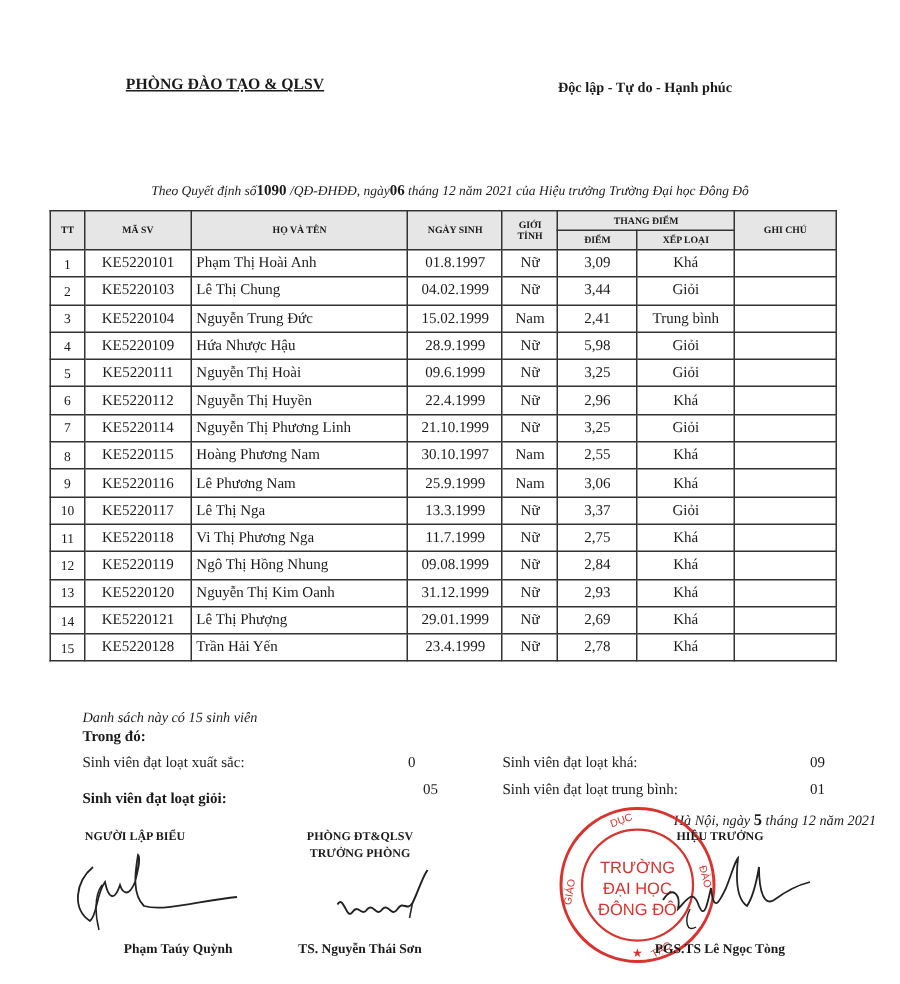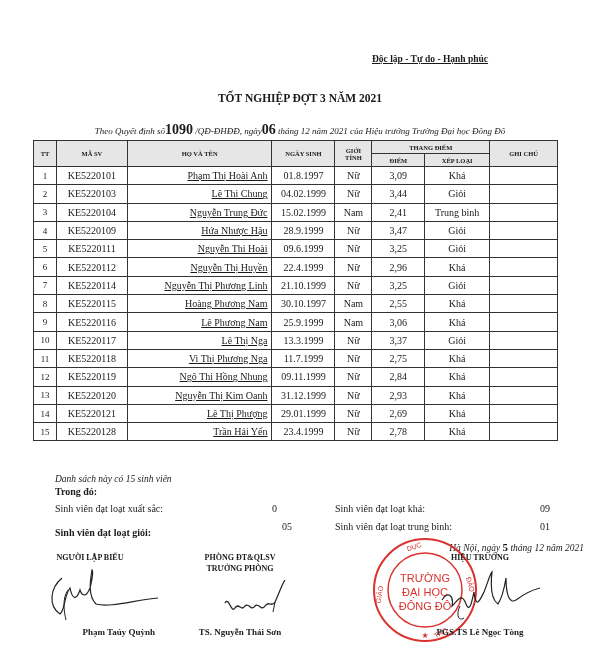--- a/index.html
+++ b/index.html
@@ -6,54 +6,54 @@
   html, body { width: 600px; height: 656px; background: #ffffff; overflow: hidden; }
   body { font-family: "Liberation Serif", "DejaVu Serif", serif; color: #1a1a1a; position: relative; }
   .abs { position: absolute; }
   .center { text-align: center; }
 
   #hdr-left { left: 60px; top: 50px; width: 180px; }
   #hdr-left .l1 { font-size: 10.5px; letter-spacing: 0.1px; }
   #hdr-left .l2 { font-size: 10.5px; font-weight: bold; text-decoration: underline; margin-top: 1px; }
   #hdr-right { left: 285px; top: 52px; width: 290px; }
   #hdr-right .l1 { font-size: 11px; font-weight: bold; }
-  #hdr-right .l2 { font-size: 9.5px; font-weight: bold; text-decoration: underline; margin-top: 2px; }
+  #hdr-right .l2 { font-size: 9.5px; font-weight: bold; margin-top: 2px; }
 
   #title { left: 40px; top: 91px; width: 520px; font-size: 11.5px; font-weight: bold; line-height: 15px; }
   #decision { left: 30px; top: 122px; width: 540px; font-size: 9px; font-style: italic; }
-  #decision .hand { font-weight: bold; font-style: normal; font-size: 14px; }
+  #decision .hand { font-weight: bold; font-style: normal; font-size: 10px; }
 
   table#grid { position: absolute; left: 33px; top: 140px; border-collapse: collapse; width: 525px; }
   #grid th, #grid td { border: 1px solid #333; font-size: 10px; height: 18.3px; padding: 0 4px; }
   #grid th { background: #e6e6e6; font-size: 6.5px; font-weight: bold; height: 13px; }
   #grid td.c { text-align: center; }
-  #grid td.l { text-align: right; padding-left: 3px; text-decoration: underline; }
+  #grid td.l { text-align: left; padding-left: 3px; }
   #grid td.tt { font-size: 9px; }
 
   #footnote { left: 55px; top: 474px; font-size: 9.5px; font-style: italic; }
   #trongdo { left: 55px; top: 486px; font-size: 10px; font-weight: bold; }
   .stat-label { font-size: 10px; }
   .stat-val { font-size: 10px; }
 
   .sig-title { font-size: 8px; font-weight: bold; }
   .sig-name { font-size: 9px; font-weight: bold; }
   #date-line { left: 384px; top: 541px; width: 200px; font-size: 9.5px; font-style: italic; text-align: right; }
   #date-line .hand { font-weight: bold; font-style: normal; font-size: 11px; }
 </style>
 </head>
 <body>
 
 <div id="hdr-left" class="abs center">
+  <div class="l2">PHÒNG ĐÀO TẠO &amp; QLSV</div>
 </div>
 <div id="hdr-right" class="abs center">
   <div class="l2">Độc lập - Tự do - Hạnh phúc</div>
 </div>
 
 <div id="title" class="abs center">
-  <div>TỐT NGHIỆP ĐỢT 3 NĂM 2021</div>
 </div>
 <div id="decision" class="abs center">
   <span>Theo Quyết định số</span><span class="hand">1090</span><span> /QĐ-ĐHĐĐ, ngày</span><span class="hand">06</span><span> tháng  12  năm 2021 của Hiệu trưởng Trường Đại học Đông Đô</span>
 </div>
 
 <table id="grid">
   <colgroup>
     <col style="width:23px">
       <col style="width:71px">
       <col style="width:145px">
@@ -108,21 +108,21 @@
         <td class="c">2,41</td>
         <td class="c">Trung bình</td>
         <td class="c"></td>
       </tr>
       <tr>
         <td class="c tt">4</td>
         <td class="c">KE5220109</td>
         <td class="l">Hứa Nhược Hậu</td>
         <td class="c">28.9.1999</td>
         <td class="c">Nữ</td>
-        <td class="c">3,47</td>
+        <td class="c">5,98</td>
         <td class="c">Giỏi</td>
         <td class="c"></td>
       </tr>
       <tr>
         <td class="c tt">5</td>
         <td class="c">KE5220111</td>
         <td class="l">Nguyễn Thị Hoài</td>
         <td class="c">09.6.1999</td>
         <td class="c">Nữ</td>
         <td class="c">3,25</td>
@@ -186,21 +186,21 @@
         <td class="c">11.7.1999</td>
         <td class="c">Nữ</td>
         <td class="c">2,75</td>
         <td class="c">Khá</td>
         <td class="c"></td>
       </tr>
       <tr>
         <td class="c tt">12</td>
         <td class="c">KE5220119</td>
         <td class="l">Ngô Thị Hồng Nhung</td>
-        <td class="c">09.11.1999</td>
+        <td class="c">09.08.1999</td>
         <td class="c">Nữ</td>
         <td class="c">2,84</td>
         <td class="c">Khá</td>
         <td class="c"></td>
       </tr>
       <tr>
         <td class="c tt">13</td>
         <td class="c">KE5220120</td>
         <td class="l">Nguyễn Thị Kim Oanh</td>
         <td class="c">31.12.1999</td>

